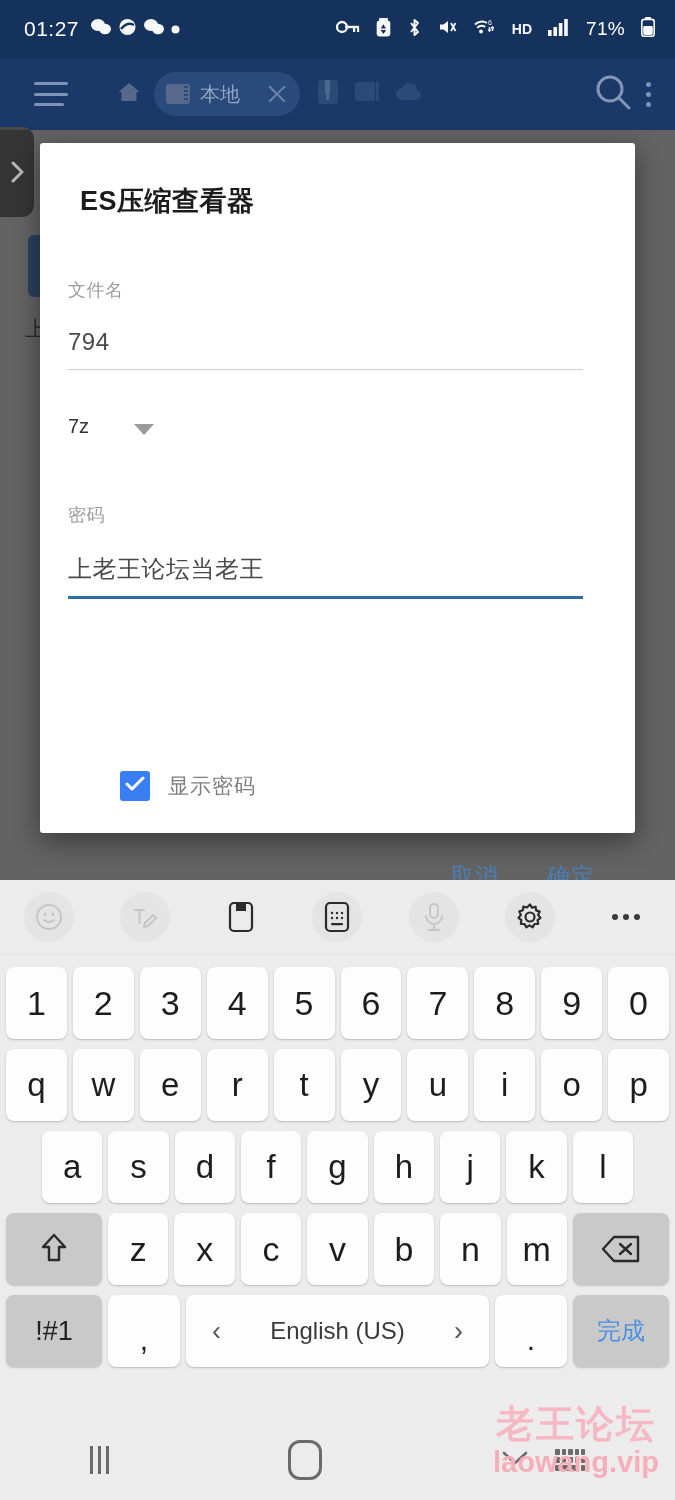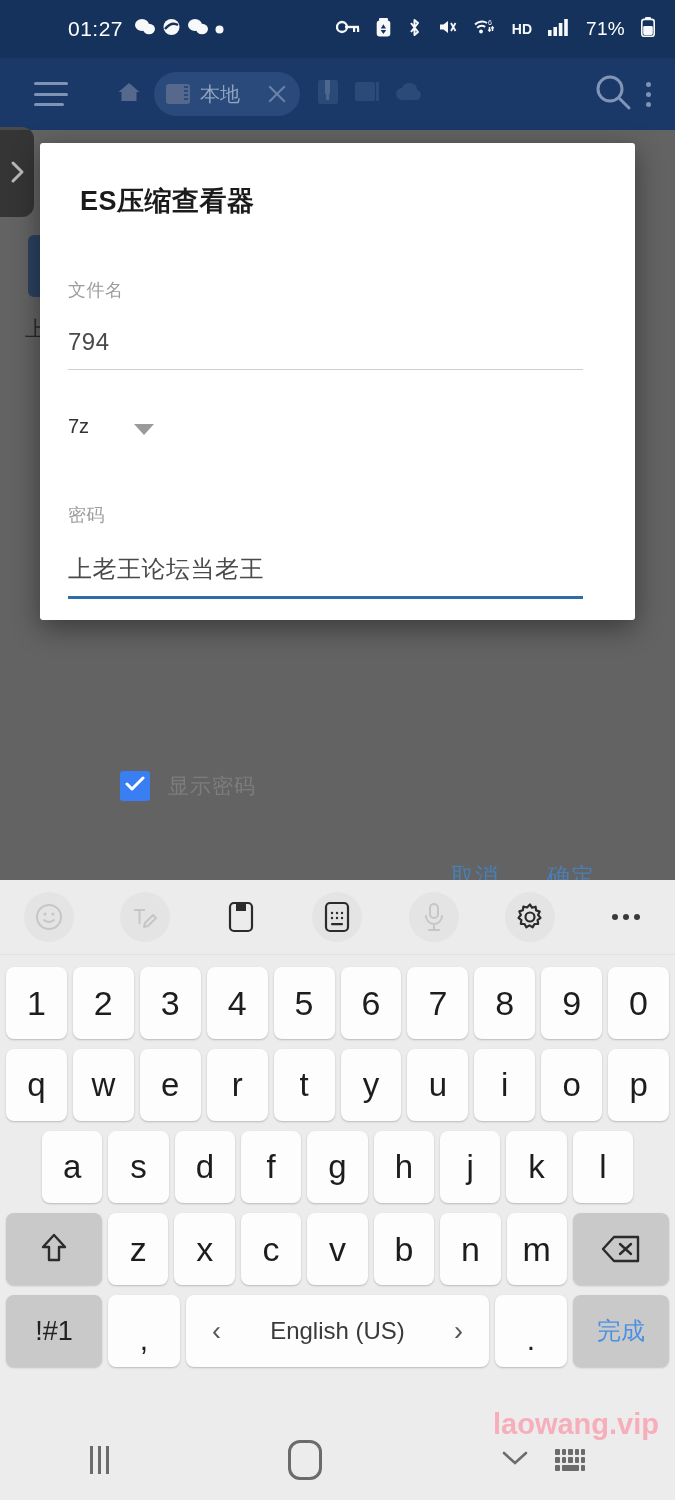--- a/index.html
+++ b/index.html
@@ -11,21 +11,21 @@
     position:relative;
   }
   #screen{position:relative;width:675px;height:1500px;overflow:hidden;}
 
   
   .app-bg{position:absolute;left:0;top:0;width:675px;height:880px;background:#8a8a8a;}
   .statusbar{
     position:absolute;left:0;top:0;width:675px;height:58px;
     background:#15325c;color:#fff;display:flex;align-items:center;
   }
-  .sb-time{margin-left:68px;font-size:21px;letter-spacing:.5px;font-weight:400;}
+  .sb-time{margin-left:24px;font-size:21px;letter-spacing:.5px;font-weight:400;}
   .sb-left-icons{display:flex;align-items:center;gap:7px;margin-left:12px;}
   .sb-right{margin-left:auto;margin-right:20px;display:flex;align-items:center;gap:16px;}
   .sb-ico{display:inline-block;opacity:.97;}
   .sb-batt{font-size:19px;letter-spacing:.3px;}
 
   .appbar{
     position:absolute;left:0;top:58px;width:675px;height:72px;
     background:#1b3968;display:flex;align-items:center;
   }
   .hamb{margin-left:34px;width:34px;height:24px;display:flex;flex-direction:column;justify-content:space-between;}
@@ -58,21 +58,21 @@
     position:absolute;left:0;top:127px;width:34px;height:90px;
     background:#4a4a4a;border-radius:0 12px 12px 0;
     display:flex;align-items:center;justify-content:center;
   }
   .edge-tab svg{display:block;}
 
   .scrim{position:absolute;left:0;top:130px;width:675px;height:750px;background:rgba(0,0,0,.28);}
 
   
   .dialog{
-    position:absolute;left:40px;top:143px;width:595px;height:477px;
+    position:absolute;left:40px;top:143px;width:595px;height:690px;
     background:#fff;border-radius:3px;
     box-shadow:0 8px 28px rgba(0,0,0,.42);
     box-sizing:border-box;
   }
   .dlg-title{
     position:absolute;left:40px;top:40px;font-size:27px;font-weight:bold;color:#1b1b1b;letter-spacing:.5px;
   }
   .field{position:absolute;left:28px;width:515px;}
   .f-label{font-size:18px;color:#9c9c9c;letter-spacing:.5px;}
   .f-value{font-size:24px;color:#4a4a4a;margin-top:26px;letter-spacing:.5px;}
@@ -507,16 +507,17 @@
           <i></i>
           <i></i>
         <i></i>
           <i class="wide"></i>
           <i></i>
       </span>
     </span>
   </div>
 
   <div class="watermark">
+    <div class="wm1">老王论坛</div>
     <div class="wm2">laowang.vip</div>
   </div>
 
 </div>
 
 </body></html>

